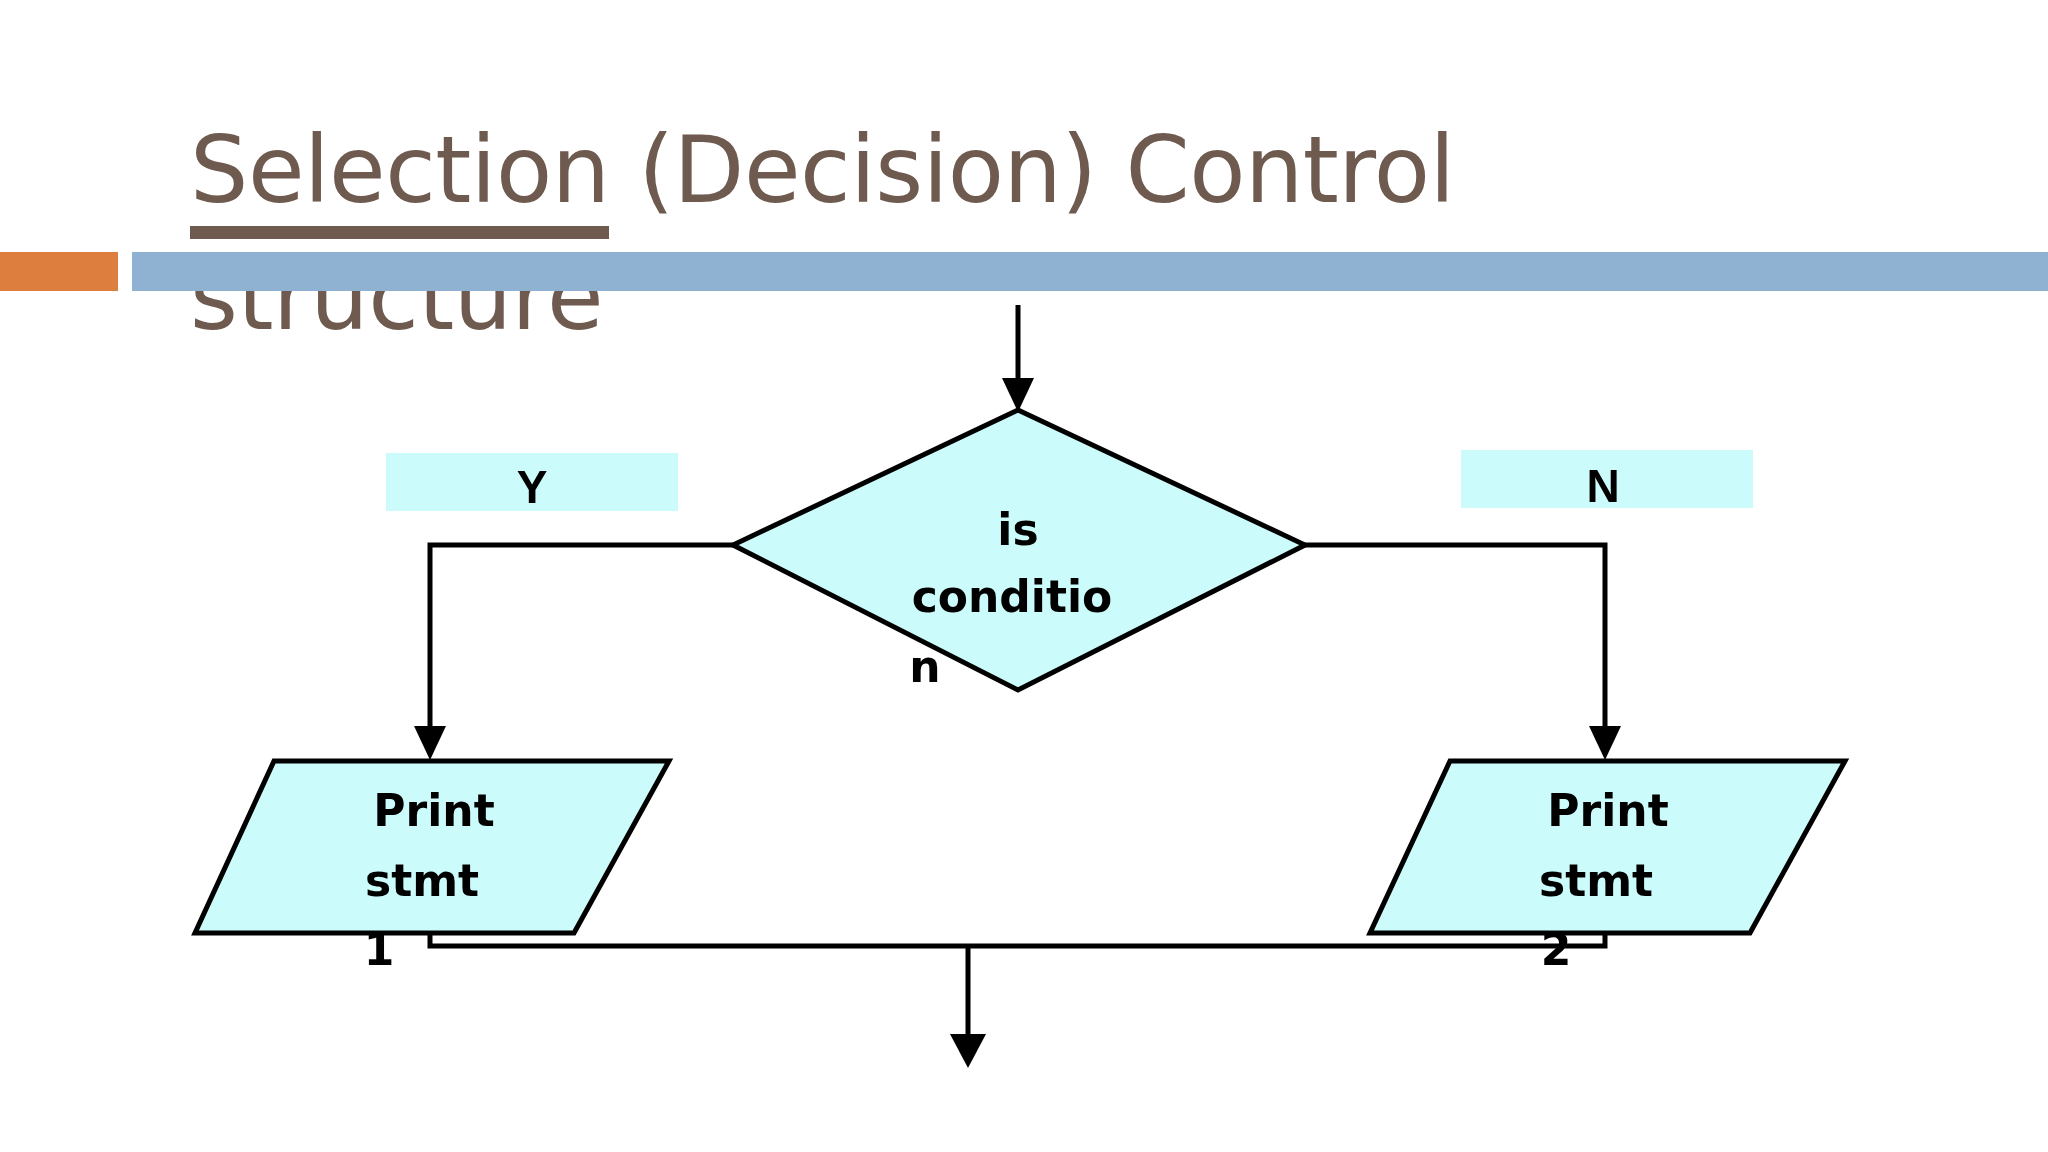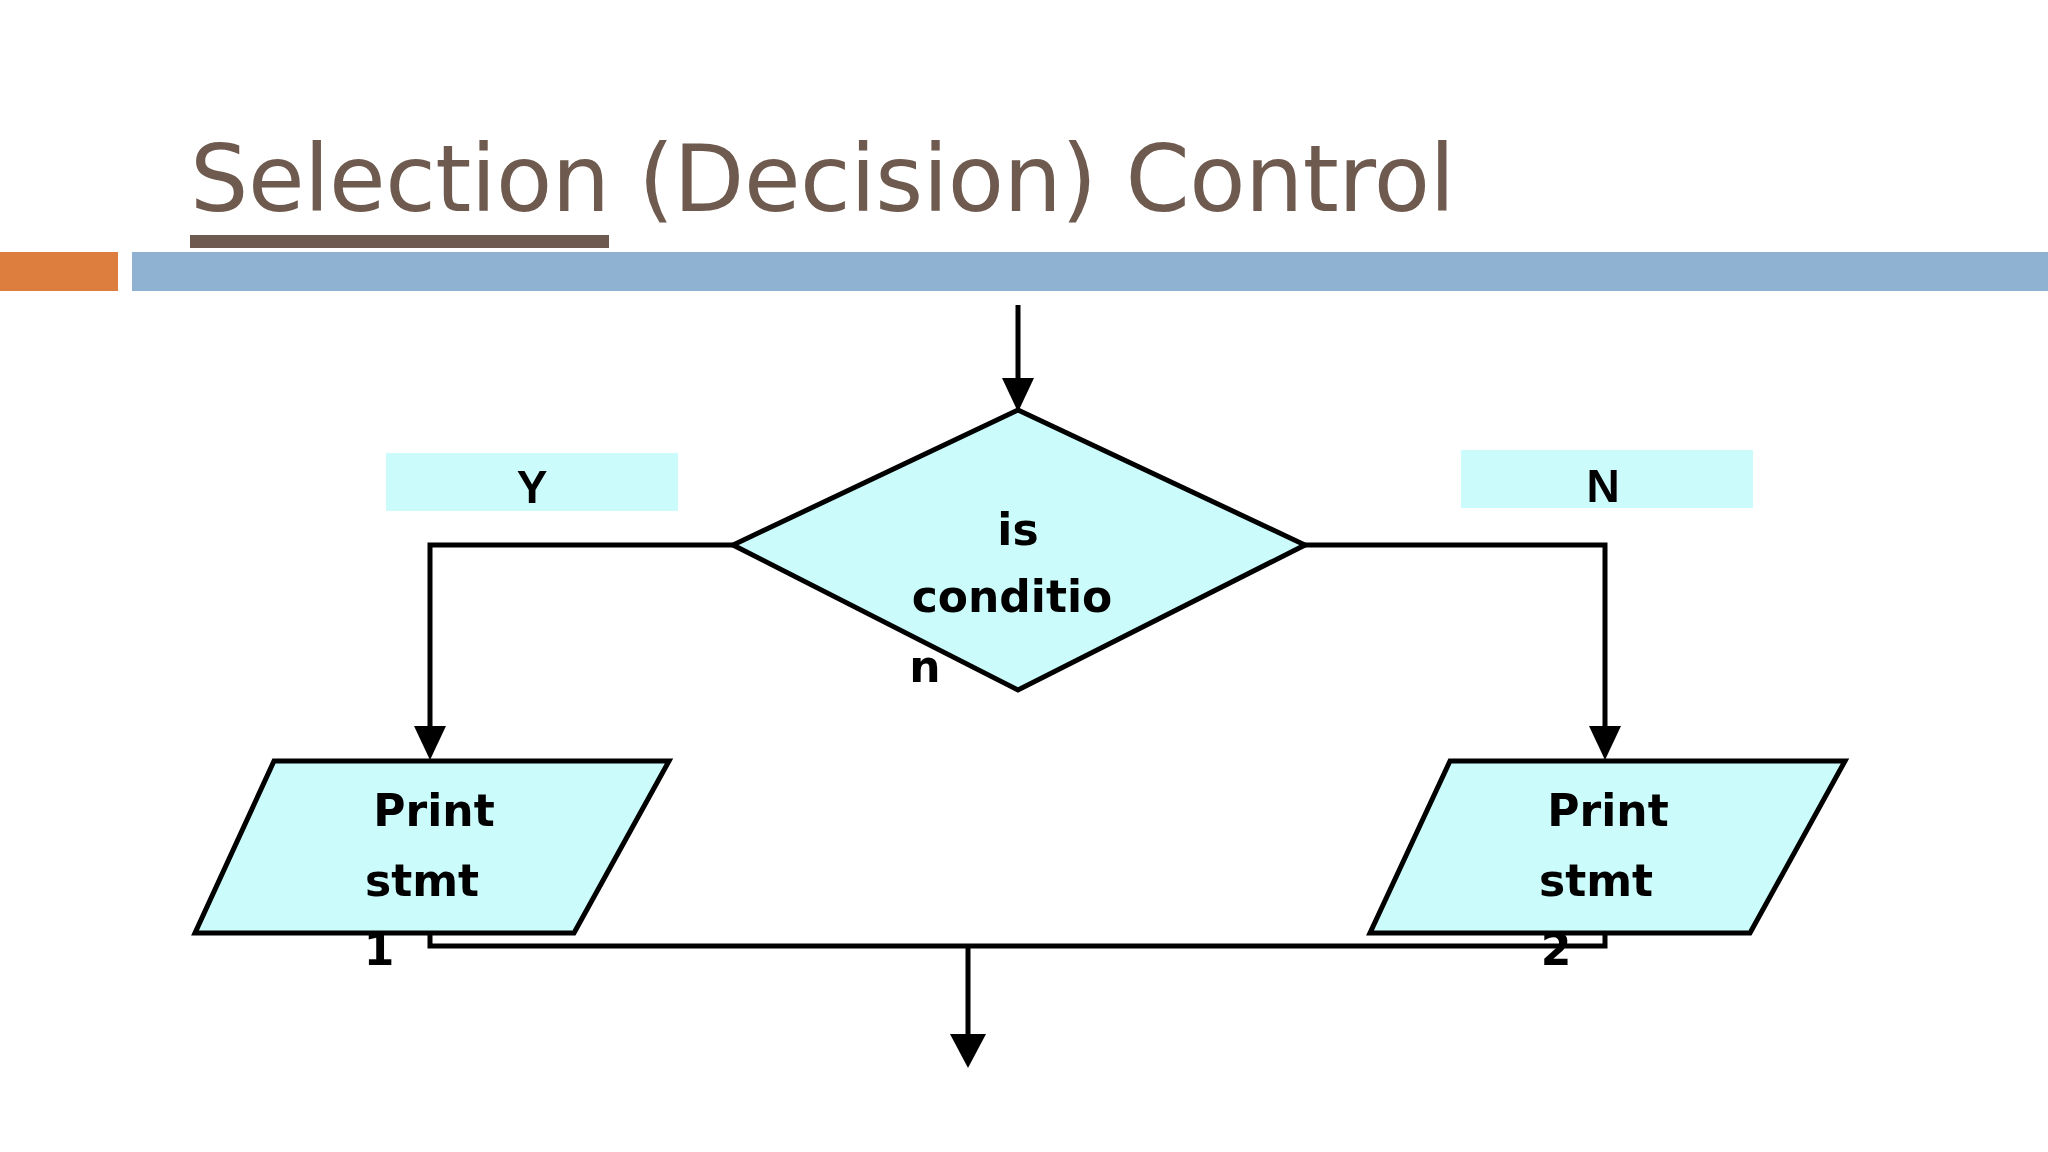--- a/index.html
+++ b/index.html
@@ -16,21 +16,21 @@
     width: 2048px;
     height: 1152px;
     background: #ffffff;
     overflow: hidden;
   }
 
   
   #title-block {
     position: absolute;
     left: 190px;
-    top: 117px;
+    top: 108px;
     width: 1420px;
     height: 260px;
   }
   #page-title {
     font-family: "DejaVu Sans", sans-serif;
     font-size: 92px;
     line-height: 1.38;
     font-weight: 400;
     color: #6E5A4E;
     letter-spacing: -0.5px;
@@ -90,21 +90,21 @@
     text-anchor: middle;
     dominant-baseline: middle;
   }
 </style>
 </head>
 <body>
 
 <div id="slide">
 
   <div id="title-block">
-    <div id="page-title"><span class="underlined">Selection</span><span> (Decision) Control</span><br></div>
+    <div id="page-title"><span class="underlined">Selection</span><span> (Decision) Control</span><br><span>structure</span></div>
   </div>
 
   <div id="bar-orange"></div>
   <div id="bar-blue"></div>
 
   <svg id="flowchart" viewBox="0 0 2048 1152">
 
     <g>
       <line class="conn" x1="1018" y1="305" x2="1018" y2="396"></line>
       <polygon class="arrow-head" points="1018,412 1002,378 1034,378"></polygon>

